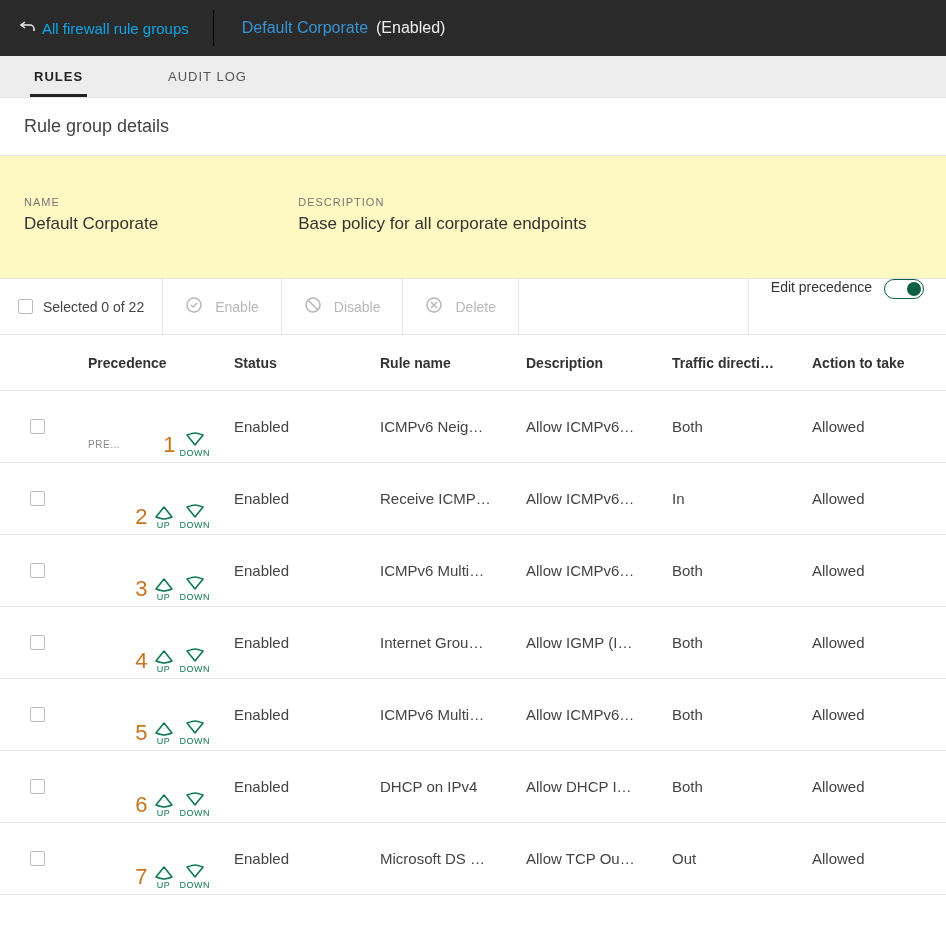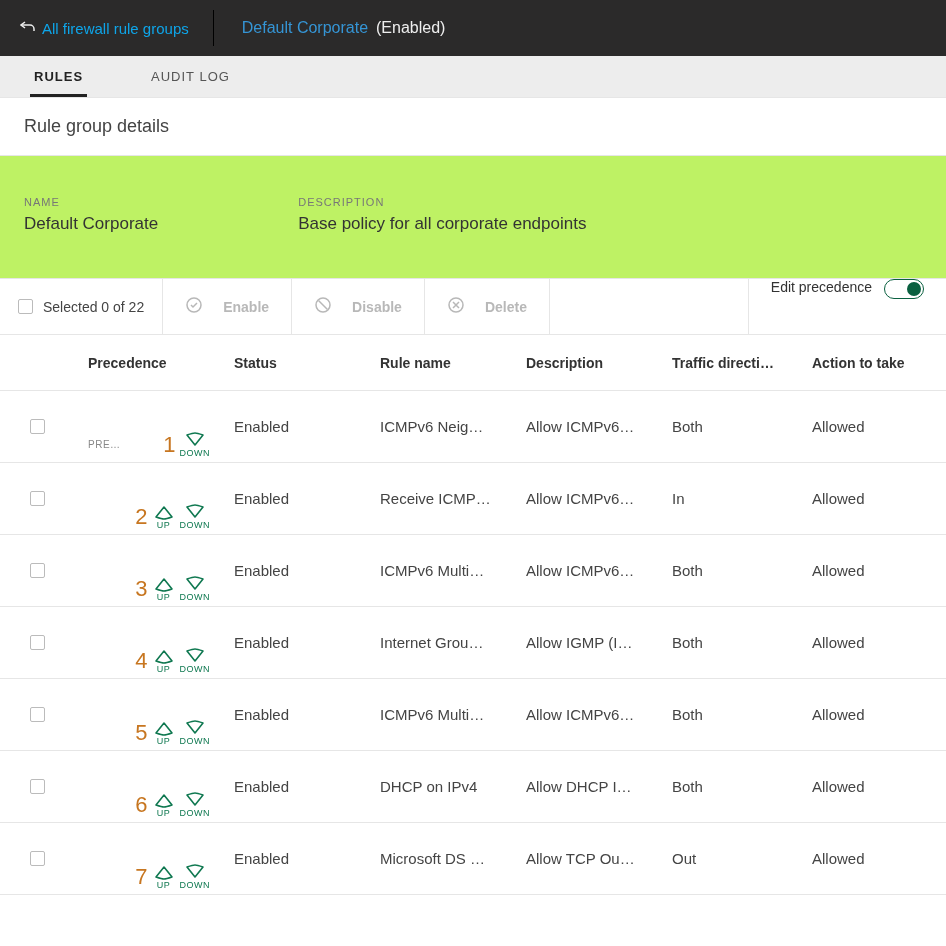--- a/index.html
+++ b/index.html
@@ -59,21 +59,21 @@
   .topbar .crumb-state {
     color: #eee;
     font-size: 16px;
   }
   
   .tabs {
     background: var(--tabbar-bg);
     border-bottom: 1px solid var(--border);
     display: flex;
     padding: 0 30px;
-    gap: 60px;
+    gap: 77px;
     height: 42px;
     align-items: flex-end;
   }
   .tab {
     font-size: 13px;
     letter-spacing: 1px;
     color: var(--text-med);
     padding: 12px 4px 10px;
     border-bottom: 3px solid transparent;
     cursor: pointer;
@@ -86,21 +86,21 @@
   
   .section-title {
     padding: 18px 24px;
     font-size: 18px;
     font-weight: 400;
     color: #444;
     border-bottom: 1px solid var(--border);
   }
   
   .details {
-    background: #bef264;
+    background: #fef9c3;
     padding: 40px 24px 44px;
     display: flex;
     gap: 140px;
     border-bottom: 1px solid var(--border);
   }
   .details .field-label {
     font-size: 11px;
     letter-spacing: 1px;
     color: var(--text-light);
     margin-bottom: 6px;
@@ -131,27 +131,26 @@
     width: 15px;
     height: 15px;
     border: 1px solid #bbb;
     border-radius: 2px;
     background: #fff;
     cursor: pointer;
   }
   .toolbar .tbtn {
     display: flex;
     align-items: center;
-    gap: 20px;
+    gap: 12px;
     padding: 0 22px;
     height: 100%;
     border-right: 1px solid var(--border);
     color: var(--disabled);
     cursor: not-allowed;
-    font-weight: bold;
   }
   .toolbar .tbtn svg { stroke: var(--disabled); }
   .toolbar .spacer { flex: 1; border-right: 1px solid var(--border); height:100%; }
   .toolbar .editprec {
     display: flex;
     gap: 12px;
     padding: 0 22px;
     height: 100%;
     color: #333;
   }

